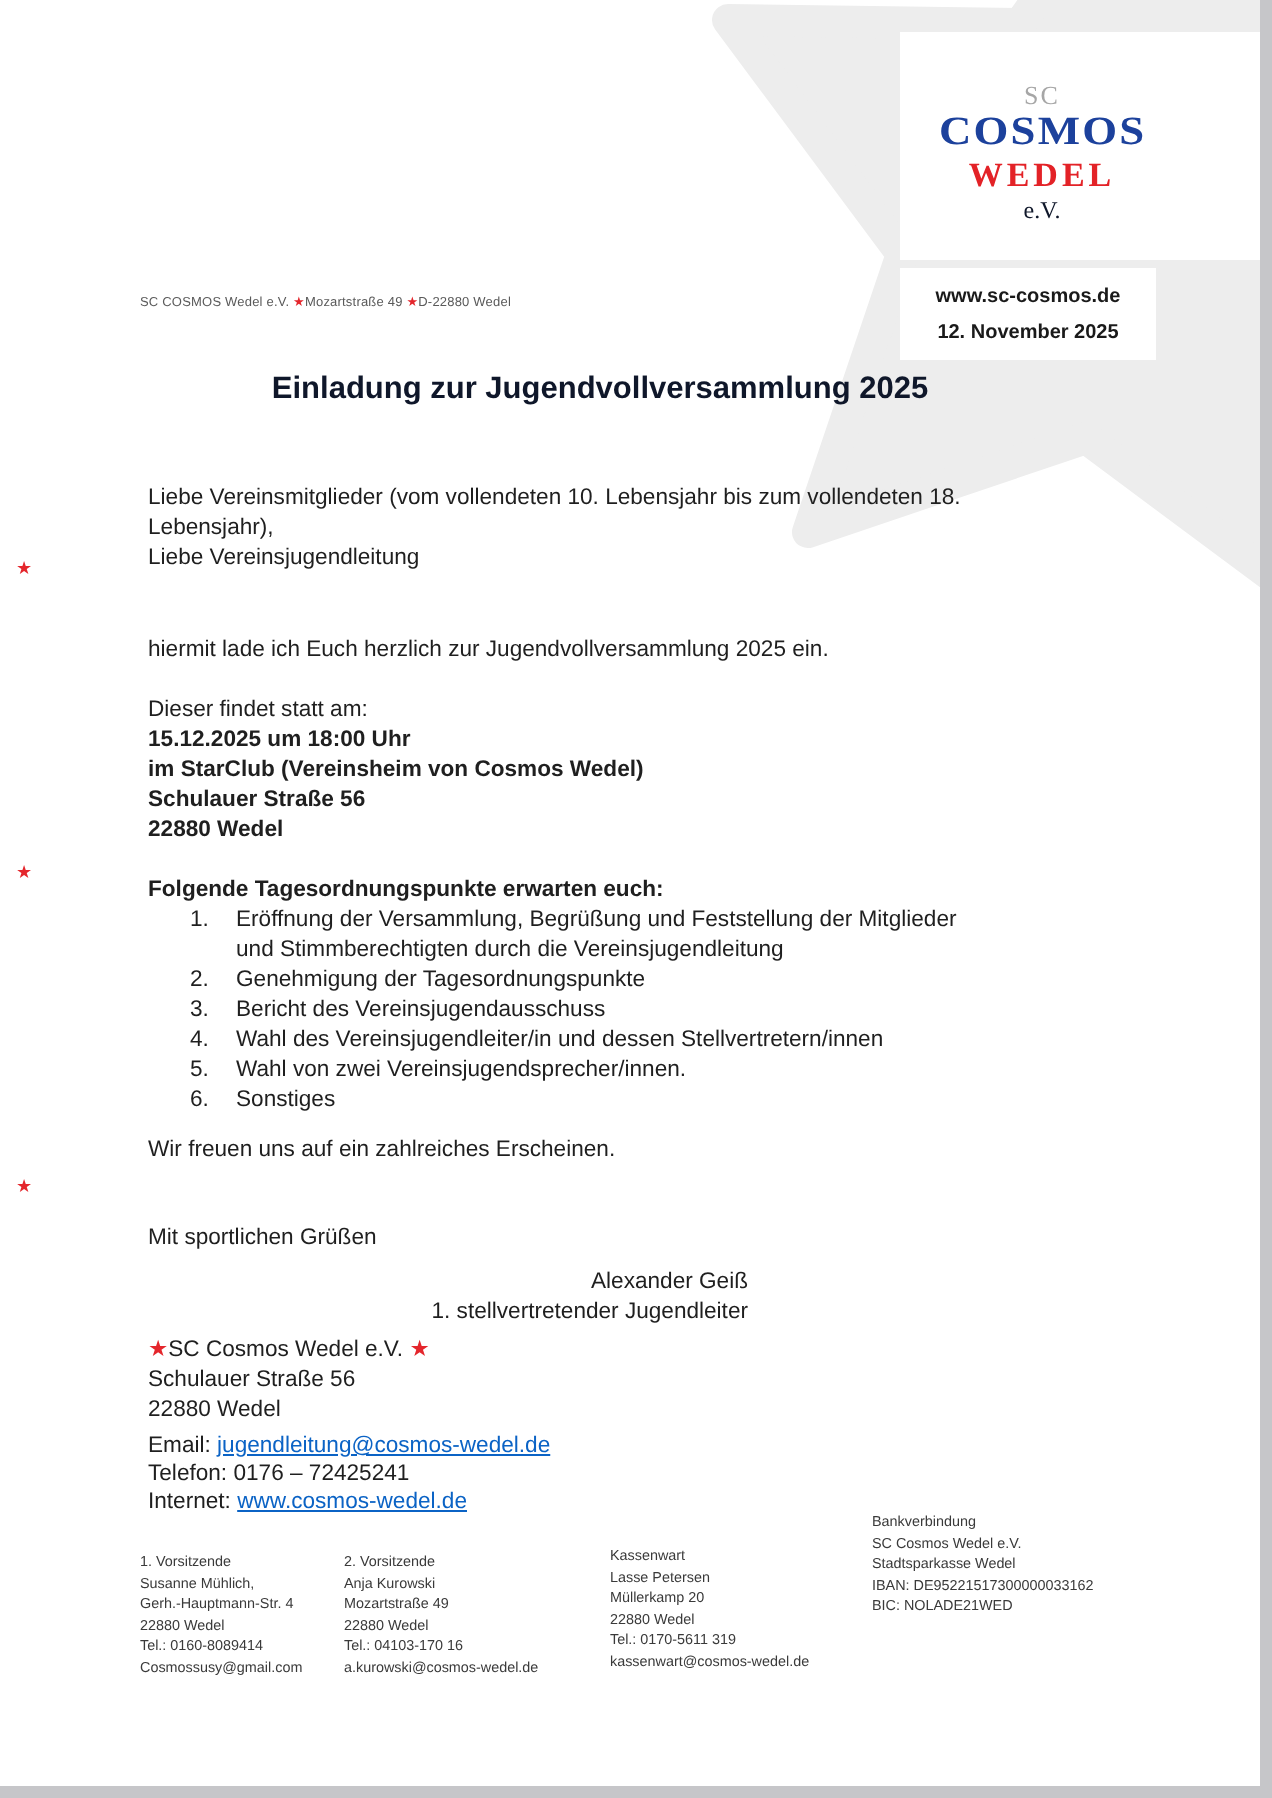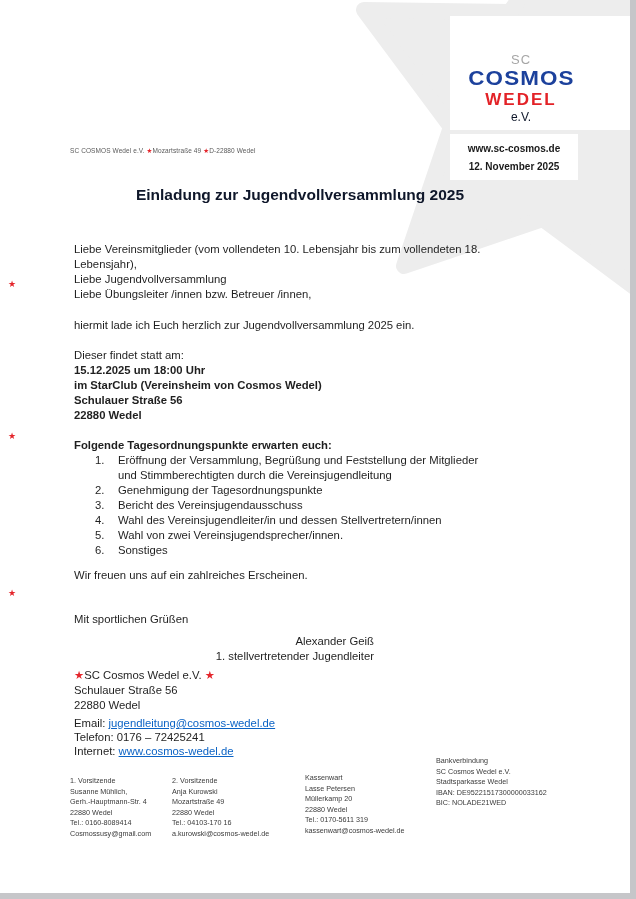--- a/index.html
+++ b/index.html
@@ -11,21 +11,21 @@
     overflow:hidden;
   }
   .page{
     position:absolute;left:0;top:0;width:630px;height:893px;
     background:#ffffff;overflow:hidden;
   }
   .watermark{position:absolute;left:0;top:0;z-index:0;}
   .whitebox{position:absolute;background:#ffffff;z-index:1;}
   .logo-box{left:450px;top:16px;width:180px;height:114px;}
   .date-box{left:450px;top:134px;width:128px;height:46px;}
-  .logo-stack{width:142px;text-align:center;padding-top:36px;font-family:Liberation Sans, sans-serif;}
+  .logo-stack{width:142px;text-align:center;padding-top:24px;font-family:Liberation Serif, serif;}
   .logo-sc{font-size:13px;color:#a6a6a6;letter-spacing:1px;line-height:15px;}
   .logo-cosmos{font-size:20px;font-weight:bold;color:#1c419c;letter-spacing:1px;line-height:22px;display:inline-block;transform:scaleX(1.12);}
   .logo-wedel{font-size:17px;font-weight:bold;color:#e32227;letter-spacing:2px;line-height:19px;margin-top:1px;}
   .logo-ev{font-size:12px;color:#0f172a;line-height:14px;margin-top:1px;}
   .date-stack{text-align:center;padding-top:7px;}
   .website{font-size:10px;font-weight:bold;color:#1a1a1a;line-height:15px;}
   .docdate{font-size:10px;font-weight:bold;color:#1a1a1a;line-height:15px;margin-top:3px;}
 
   .content{position:absolute;z-index:2;color:#1f1f1f;}
   .sender-line{left:70px;top:147px;font-size:6.5px;color:#5a5a5a;letter-spacing:0.1px;}
@@ -88,22 +88,21 @@
 
   <div class="content title">Einladung zur Jugendvollversammlung 2025</div>
 
   <div class="margin-star ms1">★</div>
   <div class="margin-star ms2">★</div>
   <div class="margin-star ms3">★</div>
 
   <div class="content blk salutation">
     <div>Liebe Vereinsmitglieder (vom vollendeten 10. Lebensjahr bis zum vollendeten 18.</div>
     <div>Lebensjahr),</div>
-    <div>Liebe Jugendvollversammlung</div>
-    <div>Liebe Übungsleiter /innen bzw. Betreuer /innen,</div>
+    <div>Liebe Vereinsjugendleitung</div>
   </div>
 
   <div class="content blk intro">hiermit lade ich Euch herzlich zur Jugendvollversammlung 2025 ein.</div>
 
   <div class="content blk event">
     <div>Dieser findet statt am:</div>
     <div class="bold">15.12.2025 um 18:00 Uhr</div>
     <div class="bold">im StarClub (Vereinsheim von Cosmos Wedel)</div>
     <div class="bold">Schulauer Straße 56</div>
     <div class="bold">22880 Wedel</div>

